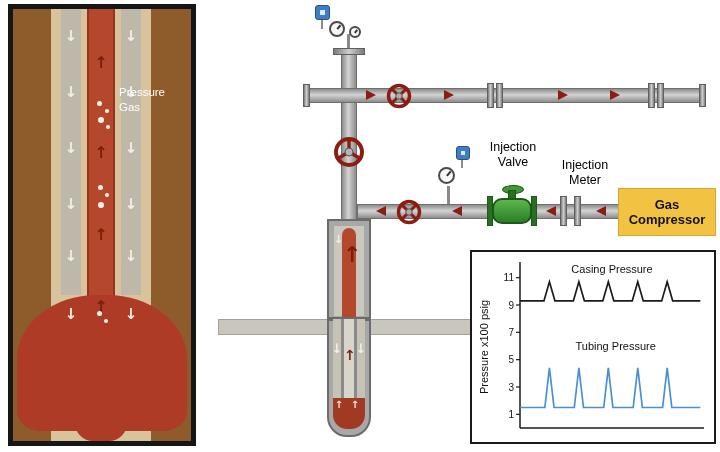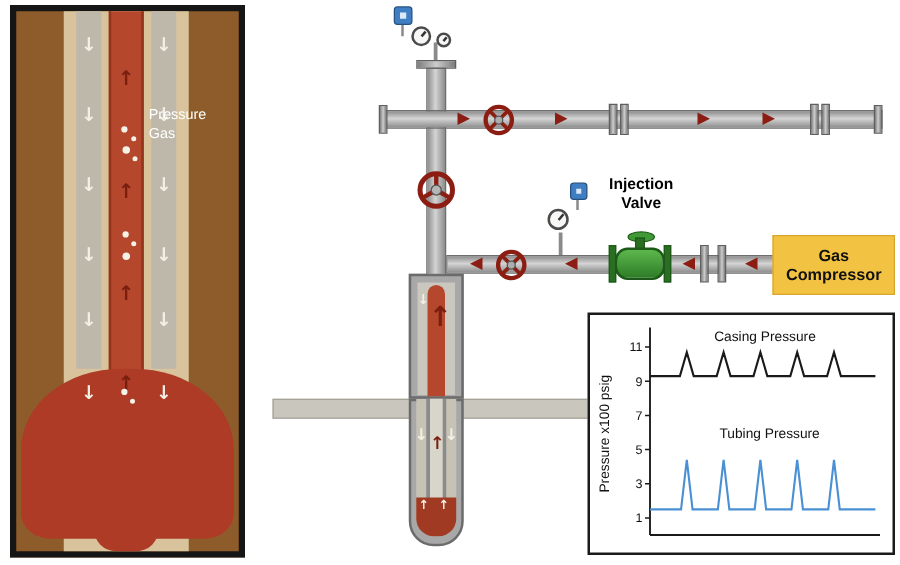--- a/index.html
+++ b/index.html
@@ -54,21 +54,21 @@
   .tube-wall{background:#8b8b8b;}
   .tube-in{background:#d8d5cb;}
   .pool{background:#a03a22;border-radius:0 0 14px 14px;}
   .green-body{background:linear-gradient(180deg,#5cb74c,#2e7d27);border:2px solid #1d5a18;
     border-radius:10px;box-sizing:border-box;}
   .green-flange{background:#2a6e23;border:1px solid #1d5a18;box-sizing:border-box;}
   .green-knob{background:#3f9a36;border:1px solid #1d5a18;border-radius:50%;}
   .compressor{background:var(--compressor-yellow,#f2c242);border:1px solid #d8a62c;box-sizing:border-box;
     display:flex;align-items:center;justify-content:center;text-align:center;
     font-weight:bold;font-size:13px;line-height:15px;color:#111;padding:16px;}
-  .eq-label{font-size:12.5px;line-height:15px;color:#000;text-align:center;font-weight:bold;}
+  .eq-label{font-size:12.5px;line-height:15px;color:#000;text-align:center;}
 
   
   .chart-inset{left:470px;top:250px;width:246px;height:194px;background:#fff;
     border:2px solid #1a1a1a;box-sizing:border-box;z-index:10;}
   .ylabel-wrap{left:0;top:0;width:24px;height:100%;}
   .ylabel{position:absolute;left:50%;top:50%;transform:translate(-50%,-50%) rotate(-90deg);
     white-space:nowrap;font-size:11px;color:#111;}
 </style>
 </head>
 <body>
@@ -191,20 +191,21 @@
 
   <div class="abs green-knob" style="left:502px;top:185px;width:20px;height:7px;z-index:4"></div>
   <div class="abs green-flange" style="left:508px;top:190px;width:8px;height:10px;z-index:4"></div>
   <div class="abs green-flange" style="left:487px;top:196px;width:6px;height:30px;z-index:4"></div>
   <div class="abs green-flange" style="left:531px;top:196px;width:6px;height:30px;z-index:4"></div>
   <div class="abs green-body" style="left:492px;top:198px;width:40px;height:26px;z-index:5"></div>
   <div class="abs eq-label" style="left:475px;top:140px;width:76px;z-index:5">Injection Valve</div>
 
   <div class="abs flange" style="left:560px;top:196px;width:7px;height:30px;z-index:4"></div>
   <div class="abs flange" style="left:574px;top:196px;width:7px;height:30px;z-index:4"></div>
+  <div class="abs eq-label" style="left:546px;top:158px;width:78px;z-index:5">Injection Meter</div>
 
   <div class="abs compressor" style="left:618px;top:188px;width:98px;height:48px;z-index:4">
     <span>Gas Compressor</span>
   </div>
 
   <div class="abs chart-inset">
     <div class="abs ylabel-wrap">
       <span class="ylabel">Pressure x100 psig</span>
     </div>
     <svg id="chart-svg" class="abs" style="left:24px;top:4px" width="214" height="182">

